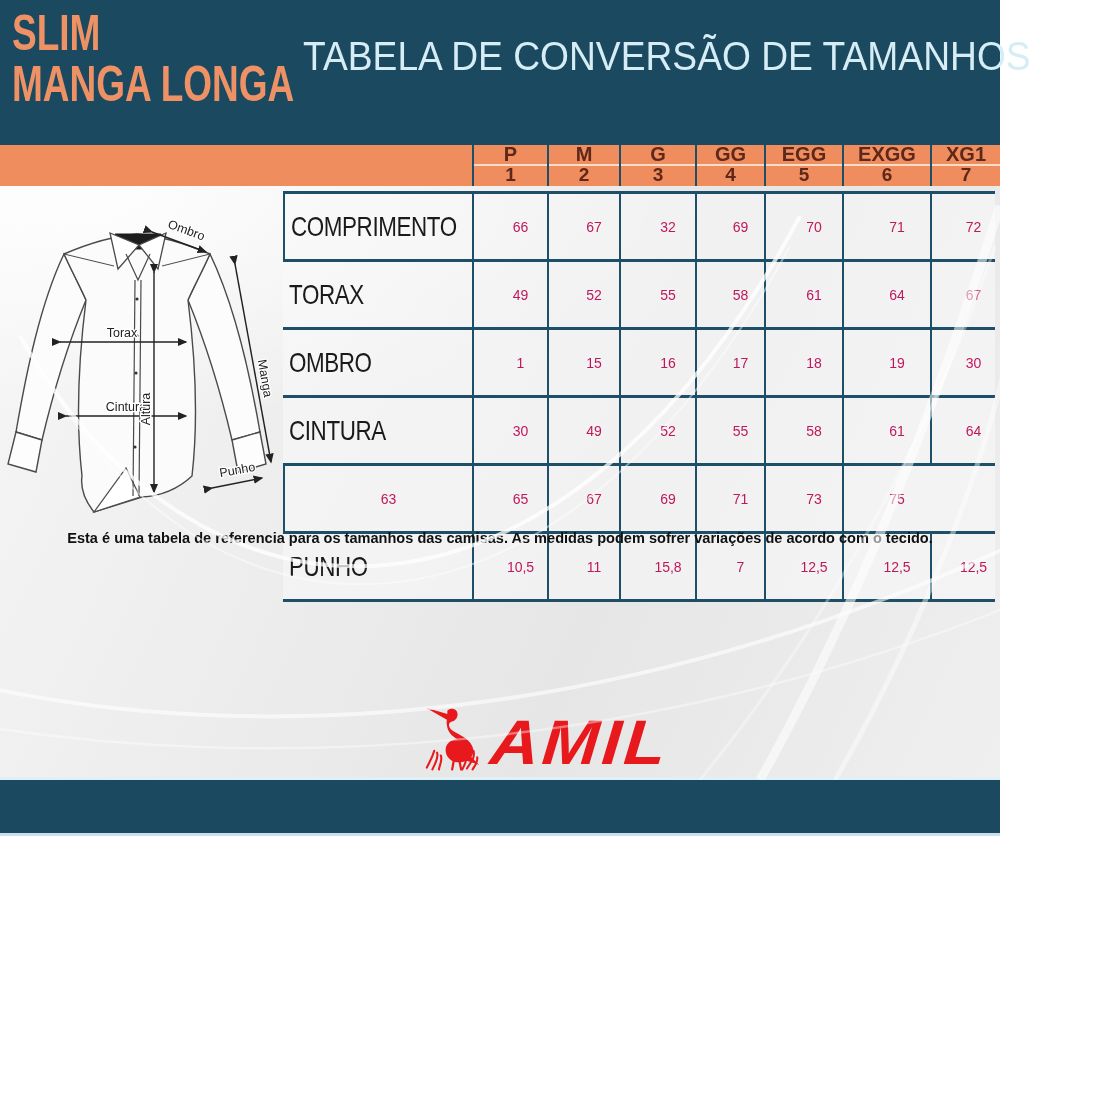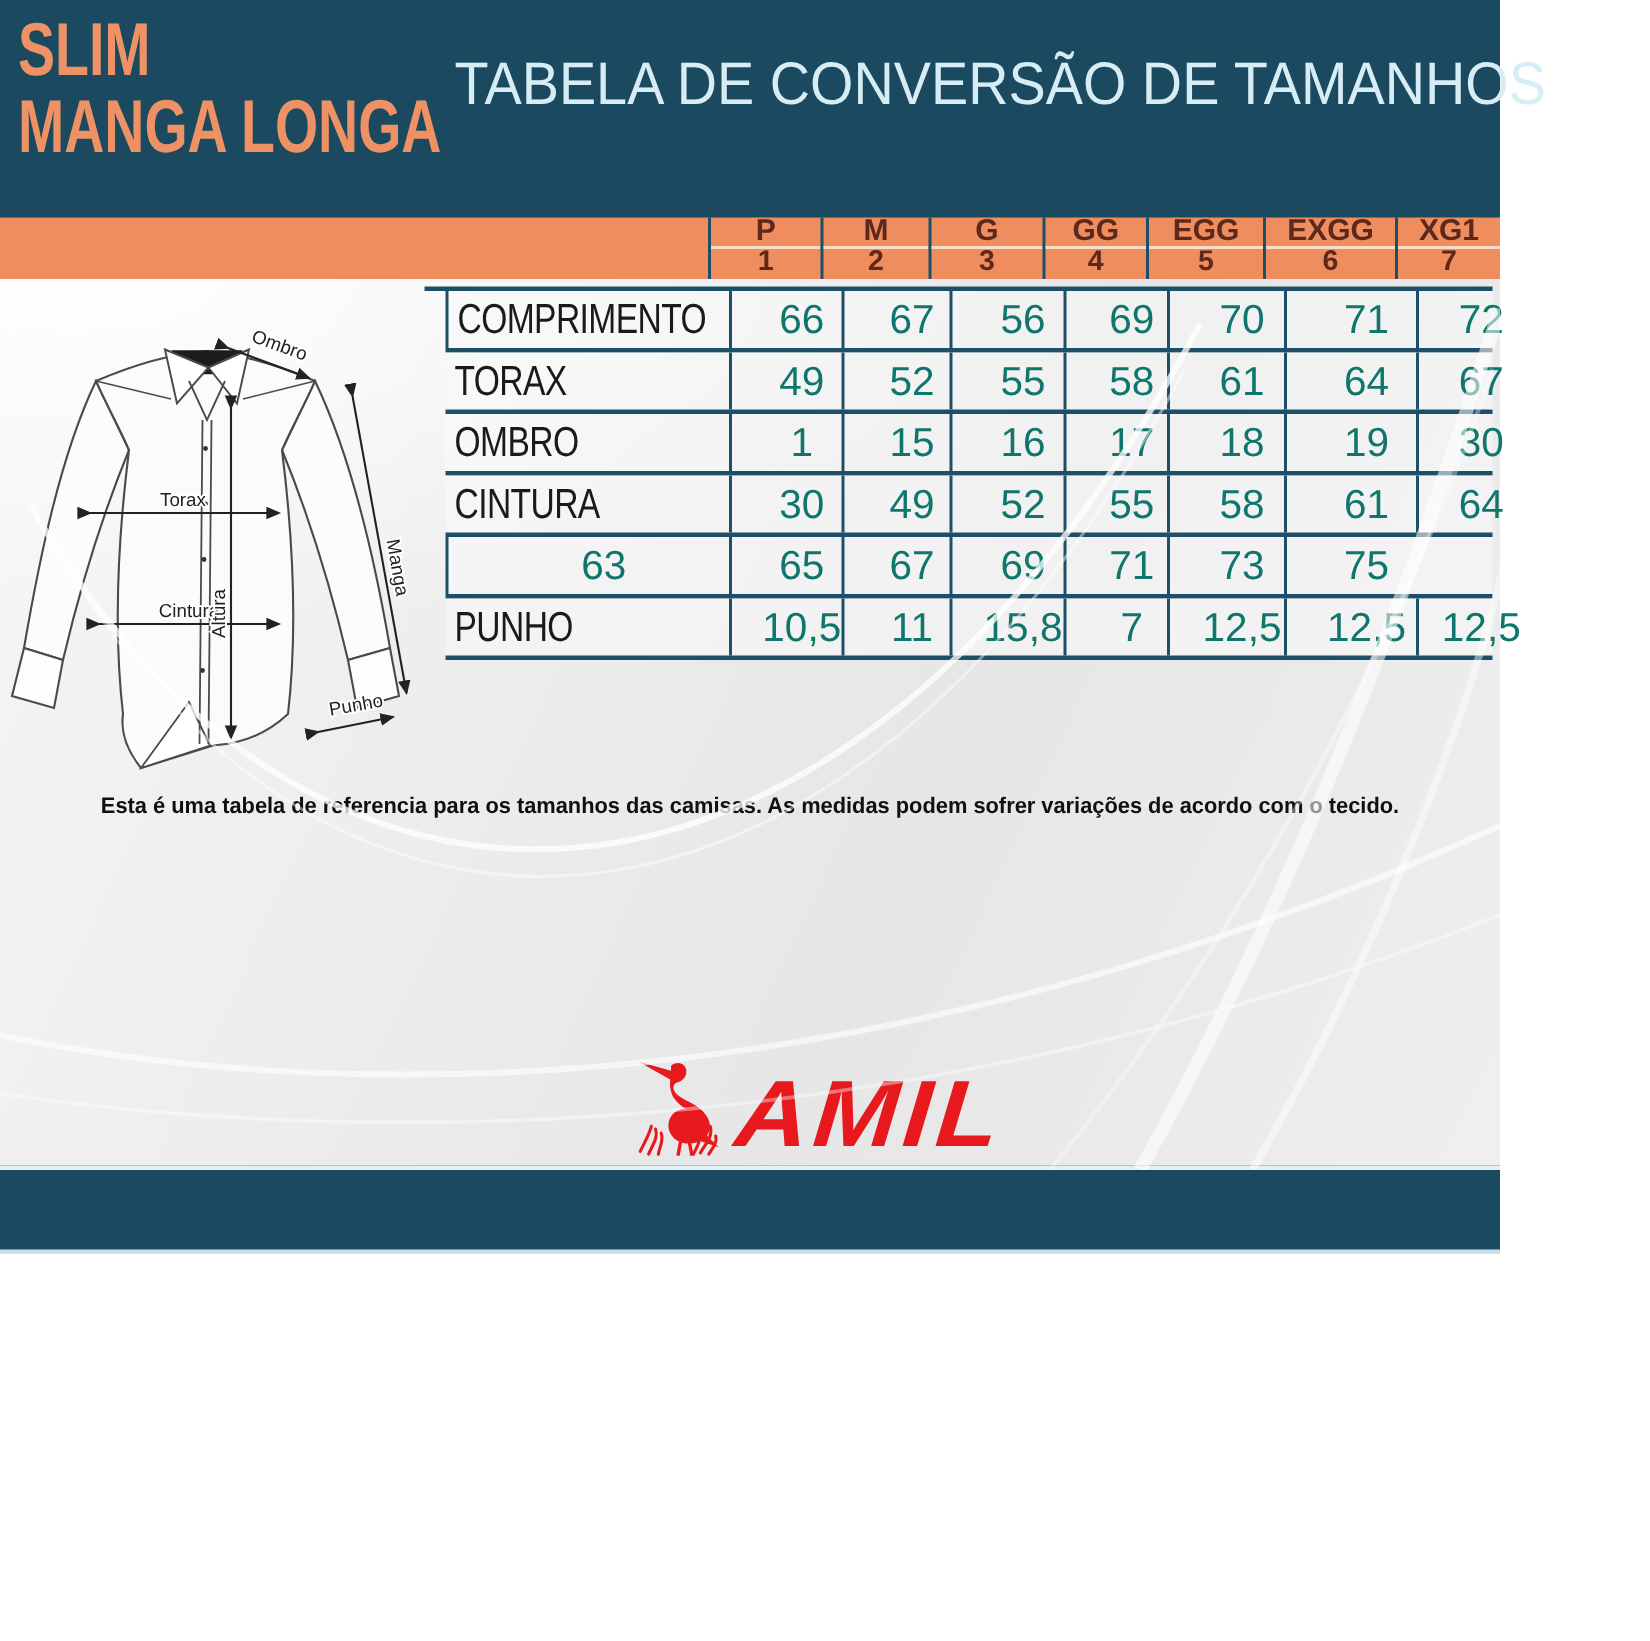--- a/index.html
+++ b/index.html
@@ -28,25 +28,25 @@
   .gray-zone { position:absolute; left:0; top:186px; width:1000px; height:594px;
                background:
                  radial-gradient(130% 90% at 8% 0%, rgba(255,255,255,0.9) 0%, rgba(255,255,255,0) 45%),
                  linear-gradient(115deg,#f6f6f6 0%, #ececec 38%, #e6e6e6 62%, #efefef 100%); }
   .swoosh-svg { position:absolute; left:0; top:186px; width:1000px; height:594px; z-index:6; pointer-events:none; }
 
   
   .size-table { position:absolute; left:283px; top:191px; width:712px; z-index:3;
                 border-top:3px solid #1d5068; }
   .t-row { display:grid; grid-template-columns:189px 75px 72px 76px 69px 78px 88px 65px;
-           height:41px; border-bottom:3px solid #1d5068; background:rgba(250,250,250,0.55);margin-left:14px; }
+           height:68px; border-bottom:3px solid #1d5068; background:rgba(250,250,250,0.55); }
   .t-label { display:flex; align-items:center; padding-left:6px; overflow:visible; }
   .t-label span { font-size:28px; color:#1a1a1a; letter-spacing:-0.5px; white-space:nowrap;
                   transform:scaleX(0.8); transform-origin:left center; }
-  .t-val { display:flex; align-items:center; justify-content:center; font-size:27px; color:#0f766e;
+  .t-val { display:flex; align-items:center; justify-content:center; font-size:14px; color:#be185d;
            border-left:2px solid #1d5068;padding-left:20px; }
   .t-row:first-child .t-label { border-left:2px solid #1d5068; }
 
   
   .shirt-wrap { position:absolute; left:2px; top:224px; width:282px; height:292px; z-index:4; }
   .shirt-wrap svg { overflow:visible; }
   .measure-text { font-size:12.5px; fill:#222; paint-order:stroke; stroke:#ffffff; stroke-width:2.5px; }
 
   
   .disclaimer-note { position:absolute; left:0; top:529px; width:1000px; text-align:center; z-index:4;
@@ -111,21 +111,21 @@
 
   <div class="gray-zone"></div>
 
   <div class="size-table">
     <div class="t-row">
       <div class="t-label">
           <span>COMPRIMENTO</span>
         </div>
       <div class="t-val">66</div>
       <div class="t-val">67</div>
-      <div class="t-val">56</div>
+      <div class="t-val">32</div>
       <div class="t-val">69</div>
       <div class="t-val">70</div>
       <div class="t-val">71</div>
       <div class="t-val">72</div>
     </div>
     <div class="t-row">
       <div class="t-label">
           <span>TORAX</span>
         </div>
       <div class="t-val">49</div>

